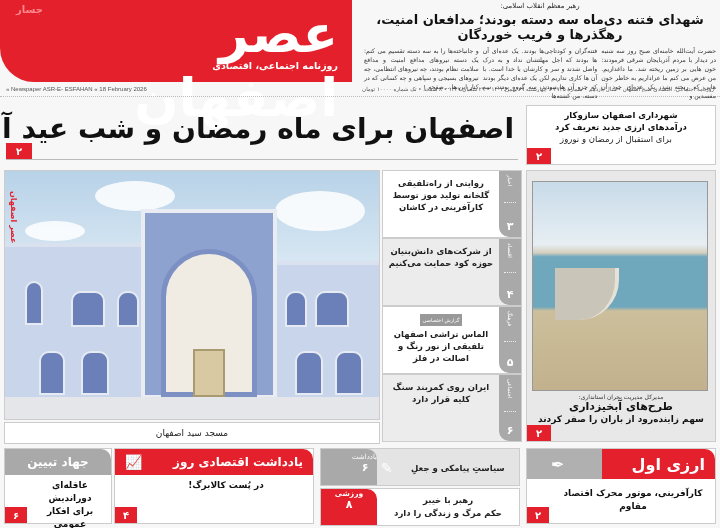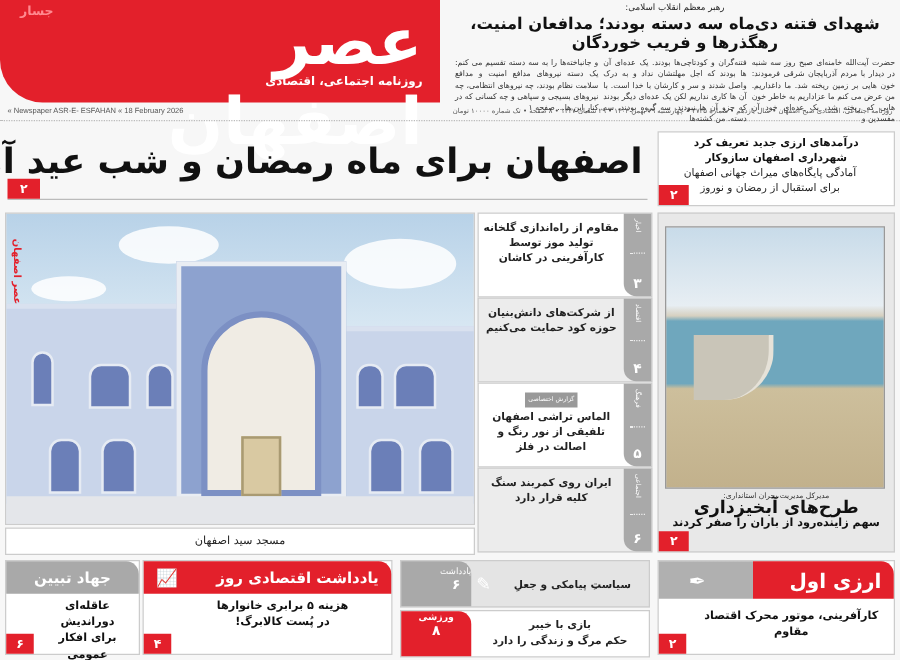--- a/index.html
+++ b/index.html
@@ -57,21 +57,21 @@
   .mid-tab .dots { width: 12px; border-top: 1px dotted #eee; }
   .mid-text { flex: 1; text-align: center; font-size: 8.5px; line-height: 12px; font-weight: bold; color: #222; padding: 6px 2px 0 2px; }
   .mid-kick { font-size: 5px; background: #999; color: #fff; display: inline-block; padding: 0 3px; margin-bottom: 2px; font-weight: normal; }
 
   
   .dam-box { position: absolute; left: 526px; top: 170px; width: 190px; height: 272px; background: #e8e8e8; border: 1px solid #ccc; }
   .dam-photo { position: absolute; left: 5px; top: 10px; width: 176px; height: 210px; overflow: hidden; background: linear-gradient(#c8dbe9 0%, #e7eef3 30%, #d6d0c0 34%, #6fa7bd 36%, #6fa7bd 60%, #cdbf9c 62%, #c2b18c 100%); border: 1px solid #999; }
   .dam-wall { position: absolute; left: 22px; top: 86px; width: 64px; height: 52px; background: #c9c5b8; border-radius: 0 0 40px 0; border-right: 4px solid #e6e2d8; }
   .dam-caption { position: absolute; left: 0; right: 0; top: 222px; text-align: center; direction: rtl; }
   .dam-kick { font-size: 6px; color: #333; }
-  .dam-title { font-size: 14px; font-weight: bold; color: #111; line-height: 13px; }
+  .dam-title { font-size: 11px; font-weight: bold; color: #111; line-height: 13px; }
   .dam-sub { font-size: 9px; font-weight: bold; color: #111; line-height: 13px; }
   .dam-box .badge { position: absolute; left: 0; bottom: 0; width: 24px; height: 16px; }
 
   
   .bot { position: absolute; top: 448px; height: 76px; border: 1px solid #ccc; background: #fff; direction: rtl; }
   .bot-head { height: 26px; border-radius: 0 10px 0 0; color: #fff; font-weight: bold; font-size: 12px; display: flex; align-items: center; padding: 0 10px; }
   .bot-text { text-align: center; font-size: 9px; font-weight: bold; line-height: 13px; padding: 4px 2px 0 26px; color: #111; }
   .bot .badge { position: absolute; left: 0; bottom: 0; width: 22px; height: 16px; }
 
   .b1 { left: 526px; width: 190px; }
@@ -120,25 +120,24 @@
     </div>
   </div>
 
   <div class="main-head">
     <div class="main-head-text">اصفهان برای ماه رمضان و شب عید آماده می شود</div>
     <span class="badge">۲</span>
   </div>
 
   <div class="rt-box">
     <div class="rt-kick">
+      <div>شهرداری اصفهان سازوکار</div>
       <div>درآمدهای ارزی جدید تعریف کرد</div>
-      <div>شهرداری اصفهان سازوکار</div>
     </div>
     <div class="rt-sub">
-      <div>آمادگی پایگاه‌های میراث جهانی اصفهان</div>
       <div>برای استقبال از رمضان و نوروز</div>
     </div>
     <span class="badge">۲</span>
   </div>
 
   <div class="mosque">
     <div class="cloud" style="left:90px;top:10px;width:80px;height:30px;"></div>
     <div class="cloud" style="left:270px;top:20px;width:90px;height:40px;"></div>
     <div class="cloud" style="left:20px;top:50px;width:60px;height:20px;"></div>
     <div class="wing" style="left:0;top:72px;width:140px;height:160px;"></div>
@@ -160,21 +159,21 @@
   </div>
   <div class="caption">مسجد سید اصفهان</div>
 
   <div class="mid-col">
     <div class="mid-item white">
       <div class="mid-tab">
         <span class="lbl">اخبار</span>
         <span class="dots"></span>
         <span class="num">۳</span>
       </div>
-      <div class="mid-text">مقاوم از راه‌اندازی گلخانه تولید موز توسط کارآفرینی در کاشان</div>
+      <div class="mid-text">روایتی از راه‌تلفیقی گلخانه تولید موز توسط کارآفرینی در کاشان</div>
     </div>
     <div class="mid-item alt">
       <div class="mid-tab">
         <span class="lbl">اقتصاد</span>
         <span class="dots"></span>
         <span class="num">۴</span>
       </div>
       <div class="mid-text">از شرکت‌های دانش‌بنیان حوزه کود حمایت می‌کنیم</div>
     </div>
     <div class="mid-item white">
@@ -223,36 +222,35 @@
     <span class="feather" style="order:2;">✎</span>
     <div class="txt" style="order:1;">سیاستِ پیامکی و جعلِ اولویت‌ها</div>
     <div class="side" style="order:3;">
       <div>یادداشت</div>
       <div class="num">۶</div>
     </div>
   </div>
 
   <div class="bot b3">
     <div class="txt">
-      <div>بازی با خیبر</div>
+      <div>رهبر با خیبر</div>
       <div>حکم مرگ و زندگی را دارد</div>
     </div>
     <div class="side">
       <div>ورزشی</div>
       <div class="num">۸</div>
     </div>
   </div>
 
   <div class="bot b4">
     <div class="bot-head">
       <span>یادداشت اقتصادی روز</span>
       <span class="chart-ic">📈</span>
     </div>
     <div class="bot-text">
-      <div>هزینه ۵ برابری خانوارها</div>
       <div>در پُست کالابرگ!</div>
     </div>
     <span class="badge">۴</span>
   </div>
 
   <div class="bot b5">
     <div class="bot-head">
       <span>جهاد تبیین</span>
     </div>
     <div class="bot-text">

